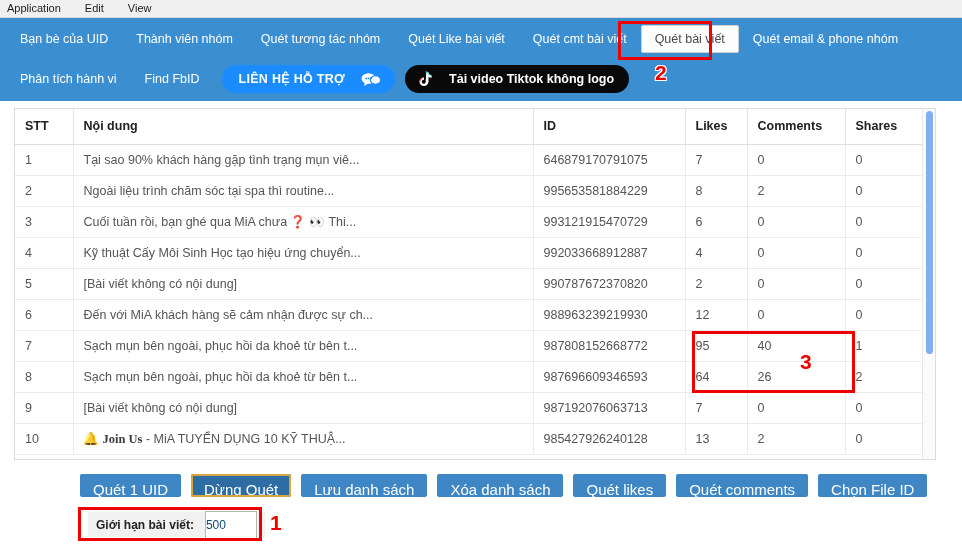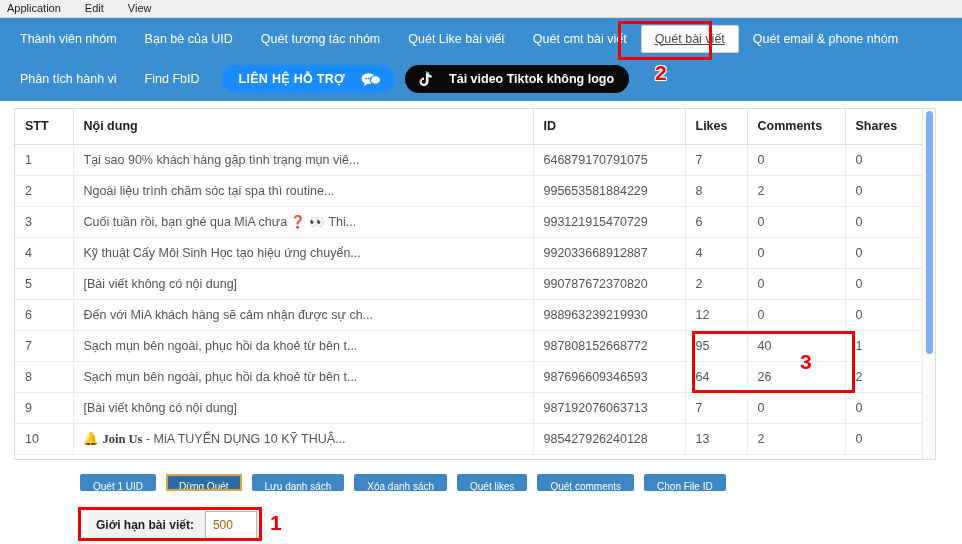--- a/index.html
+++ b/index.html
@@ -55,21 +55,20 @@
     color: #ffffff;
     font-size: 12.5px;
     padding: 7px 14px;
     white-space: nowrap;
     border-radius: 3px;
   }
   .navtab.active {
     background: #fdfdfd;
     color: #4a4a4a;
     box-shadow: 0 0 0 1px #cfcfcf inset;
-    text-decoration: underline;
   }
 
   .pill-support {
     background: #1b8cff;
     color: #ffffff;
     font-size: 12.5px;
     font-weight: bold;
     letter-spacing: .3px;
     border-radius: 16px;
     padding: 6px 14px 6px 17px;
@@ -166,25 +165,25 @@
   
   .btnrow {
     position: absolute;
     left: 80px; top: 474px;
     display: flex;
     gap: 10px;
   }
   .btn {
     background: #3e86c4;
     color: #ffffff;
-    font-size: 10px;
+    font-size: 15px;
     border: none;
     border-radius: 2px;
     padding: 7px 13px;
-    height: 17px;
+    height: 23px;
     white-space: nowrap;
     font-family: "Liberation Sans", sans-serif;
   }
   .btn.focused {
     background: #2e6da4;
     outline: 2px solid #d9a441;
     outline-offset: -2px;
   }
 
   
@@ -197,22 +196,22 @@
     background: #f1f1f1;
     padding: 3px 8px;
     height: 25px;
   }
   .limit-label { font-size: 12px; font-weight: bold; color: #222222; }
   .limit-input {
     width: 52px; height: 28px;
     border: 1px solid #b5b5b5;
     background: #ffffff;
     font-size: 12px;
-    color: #a16207;
-    padding: 0 7px;
+    color: #0c4a6e;
+    padding: 0 0;
     font-family: "Liberation Sans", sans-serif;
   }
 
   
   .anno-box {
     position: absolute;
     border: 3px solid #ee0000;
     pointer-events: none;
     z-index: 40;
   }
@@ -233,22 +232,22 @@
 
   <div class="menubar">
     <div class="menubar-item">Application</div>
     <div class="menubar-item">Edit</div>
     <div class="menubar-item">View</div>
   </div>
 
   <div class="navbar">
 
     <div class="navrow row1">
+      <div class="navtab">Bạn bè của UID</div>
       <div class="navtab">Thành viên nhóm</div>
-      <div class="navtab">Bạn bè của UID</div>
       <div class="navtab">Quét tương tác nhóm</div>
       <div class="navtab">Quét Like bài viết</div>
       <div class="navtab">Quét cmt bài viết</div>
       <div class="navtab active">Quét bài viết</div>
       <div class="navtab">Quét email &amp; phone nhóm</div>
     </div>
 
     <div class="navrow row2">
       <div class="navtab">Phân tích hành vi</div>
       <div class="navtab">Find FbID</div>

